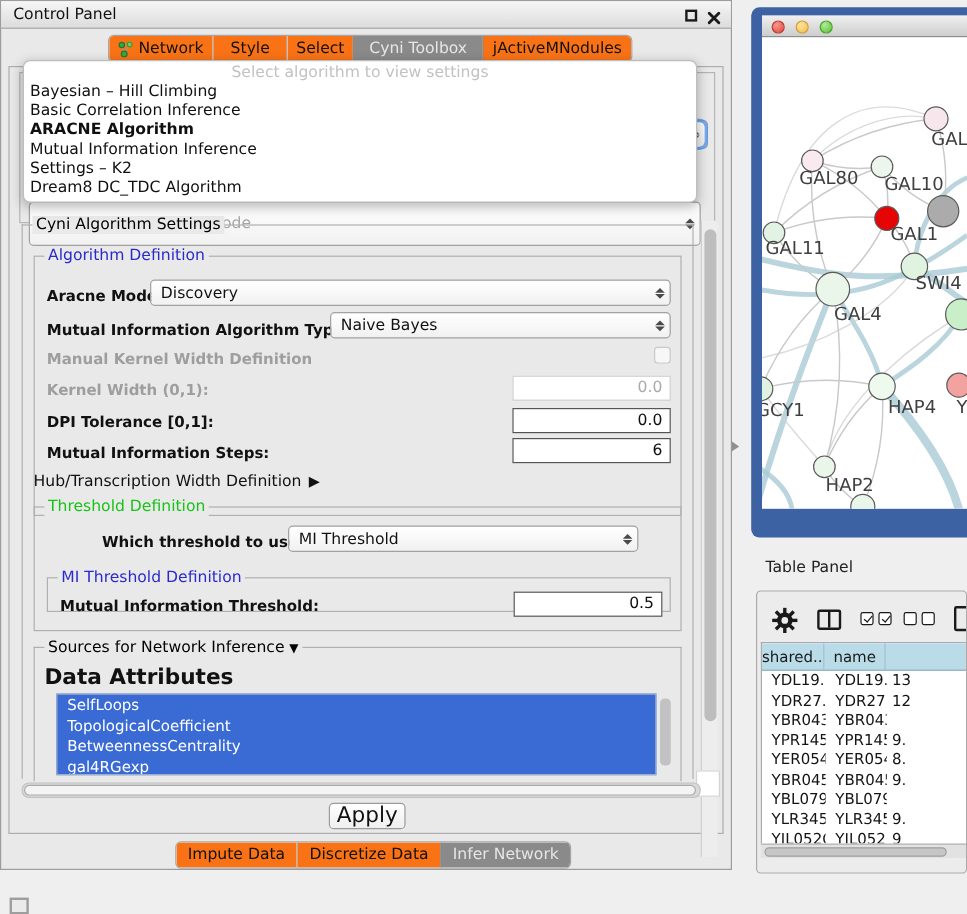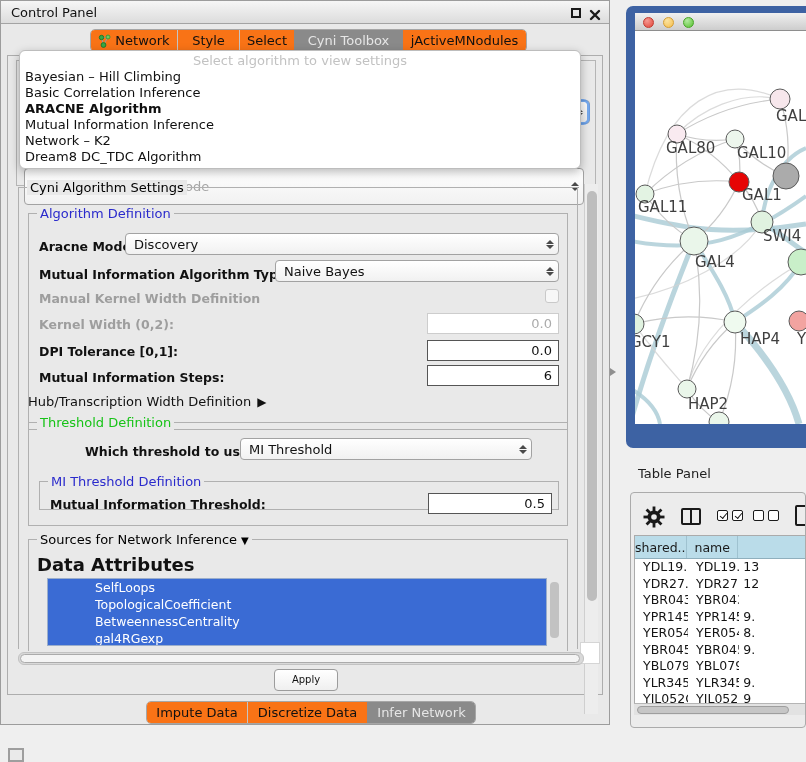--- a/index.html
+++ b/index.html
@@ -72,29 +72,29 @@
   #cyni-fieldset { left:10px; top:131px; width:560px; height:462px; border-bottom:none; }
 
   #algodef-fieldset { left:20px; top:157px; width:540px; height:217px; }
   #threshold-fieldset { left:20px; top:366px; width:540px; height:104px; }
   #mithr-fieldset { left:10px; top:58px; width:520px; height:29px; }
   #sources-fieldset { left:20px; top:483px; width:540px; height:112px; border-bottom:none; }
 
   .checkbox { position:absolute; width:14px; height:14px; border:1.5px solid #C9C9C9; border-radius:3px; background:#F7F7F7; }
 
   #attr-list { position:absolute; left:18px; top:38px; width:500px; height:68px; background:#3A6BD4; border:1px solid #9BAECB; overflow:hidden; }
-  .attr-item { height:17px; line-height:17px; padding-left:8px; font-size:12.5px; color:#FFF; background:#3A6BD4; white-space:nowrap;margin-left:39px; }
+  .attr-item { height:17px; line-height:17px; padding-left:8px; font-size:12.5px; color:#FFF; background:#3A6BD4; white-space:nowrap; }
   #attr-scroll { position:absolute; left:520px; top:40px; width:12px; height:64px; }
   #attr-thumb { position:absolute; left:1px; top:2px; width:9px; height:56px; background:#C2C2C2; border-radius:4px; }
 
   #hscroll { left:10px; top:596px; width:566px; height:13px; background:#D9D9D9; border:1px solid #C2C2C2; border-radius:6px; }
   #hscroll-thumb { left:1px; top:1px; width:560px; height:9px; background:#F4F4F4; border:1px solid #ABABAB; border-radius:5px; }
 
   #apply-btn { left:266px; top:613px; width:64px; height:22px; background:linear-gradient(#FFFFFF,#EFEFEF);
-               border:1px solid #9C9C9C; border-radius:4px; font-size:10px; color:#111; text-align:center; line-height:20px; }
+               border:1px solid #9C9C9C; border-radius:4px; font-size:18px; color:#111; text-align:center; line-height:20px; }
 
   .hub-row { position:absolute; left:20px; top:338px; font-size:13px; color:#111; white-space:nowrap; }
   .arrow-right { font-size:12px; margin-left:6px; }
   .arrow-down-small { font-size:10px; margin-left:4px; }
 
   
   #net-frame { left:626px; top:6px; width:180px; height:442px; background:#3D62A3; border-radius:7px 0 0 7px; }
   #net-window { left:635px; top:13px; width:171px; height:411px; background:#FFF; }
   #net-titlebar { left:0; top:0; width:171px; height:18px; background:linear-gradient(#F0F0F0,#CDCDCD); border-bottom:1px solid #8E8E8E; }
   .light { top:4px; width:11px; height:11px; border-radius:50%; }
@@ -209,21 +209,21 @@
         <span class="flabel" style="left:10px; top:53px;">Mutual Information Algorithm Type:</span>
         <div class="combo abs" style="left:246px; top:46px; width:284px;">
           <span class="combo-text">Naive Bayes</span>
           <span class="stepper">
               <span class="tri-up"></span>
               <span class="tri-down"></span>
             </span>
         </div>
         <span class="flabel disabled" style="left:10px; top:77px;">Manual Kernel Width Definition</span>
         <span class="checkbox" style="left:516px; top:75px;"></span>
-        <span class="flabel disabled" style="left:10px; top:103px;">Kernel Width (0,2):</span>
+        <span class="flabel disabled" style="left:10px; top:103px;">Kernel Width (0,1):</span>
         <div class="tfield disabled" style="left:398px; top:99px; width:132px;">0.0</div>
         <span class="flabel" style="left:10px; top:130px;">DPI Tolerance [0,1]:</span>
         <div class="tfield" style="left:398px; top:126px; width:132px;">0.0</div>
         <span class="flabel" style="left:10px; top:156px;">Mutual Information Steps:</span>
         <div class="tfield" style="left:398px; top:151px; width:132px;">6</div>
       </div>
 
       <div class="hub-row">
         <span>Hub/Transcription Width Definition</span><span class="arrow-right">▶</span>
       </div>
@@ -266,21 +266,21 @@
       <div class="abs" id="apply-btn">Apply</div>
     </div>
 
     <div class="abs" id="algo-popup">
       <div id="algo-placeholder">Select algorithm to view settings</div>
       <div id="algo-list">
           <div class="algo-item">Bayesian – Hill Climbing</div>
           <div class="algo-item">Basic Correlation Inference</div>
           <div class="algo-item bold">ARACNE Algorithm</div>
           <div class="algo-item">Mutual Information Inference</div>
-          <div class="algo-item">Network – K2</div>
+          <div class="algo-item">Settings – K2</div>
           <div class="algo-item">Dream8 DC_TDC Algorithm</div>
         </div>
     </div>
 
     <div class="abs tabstrip" id="bottom-tabs">
         <div class="tab">
           <span>Impute Data</span>
         </div>
         <div class="tab">
           <span>Discretize Data</span>

